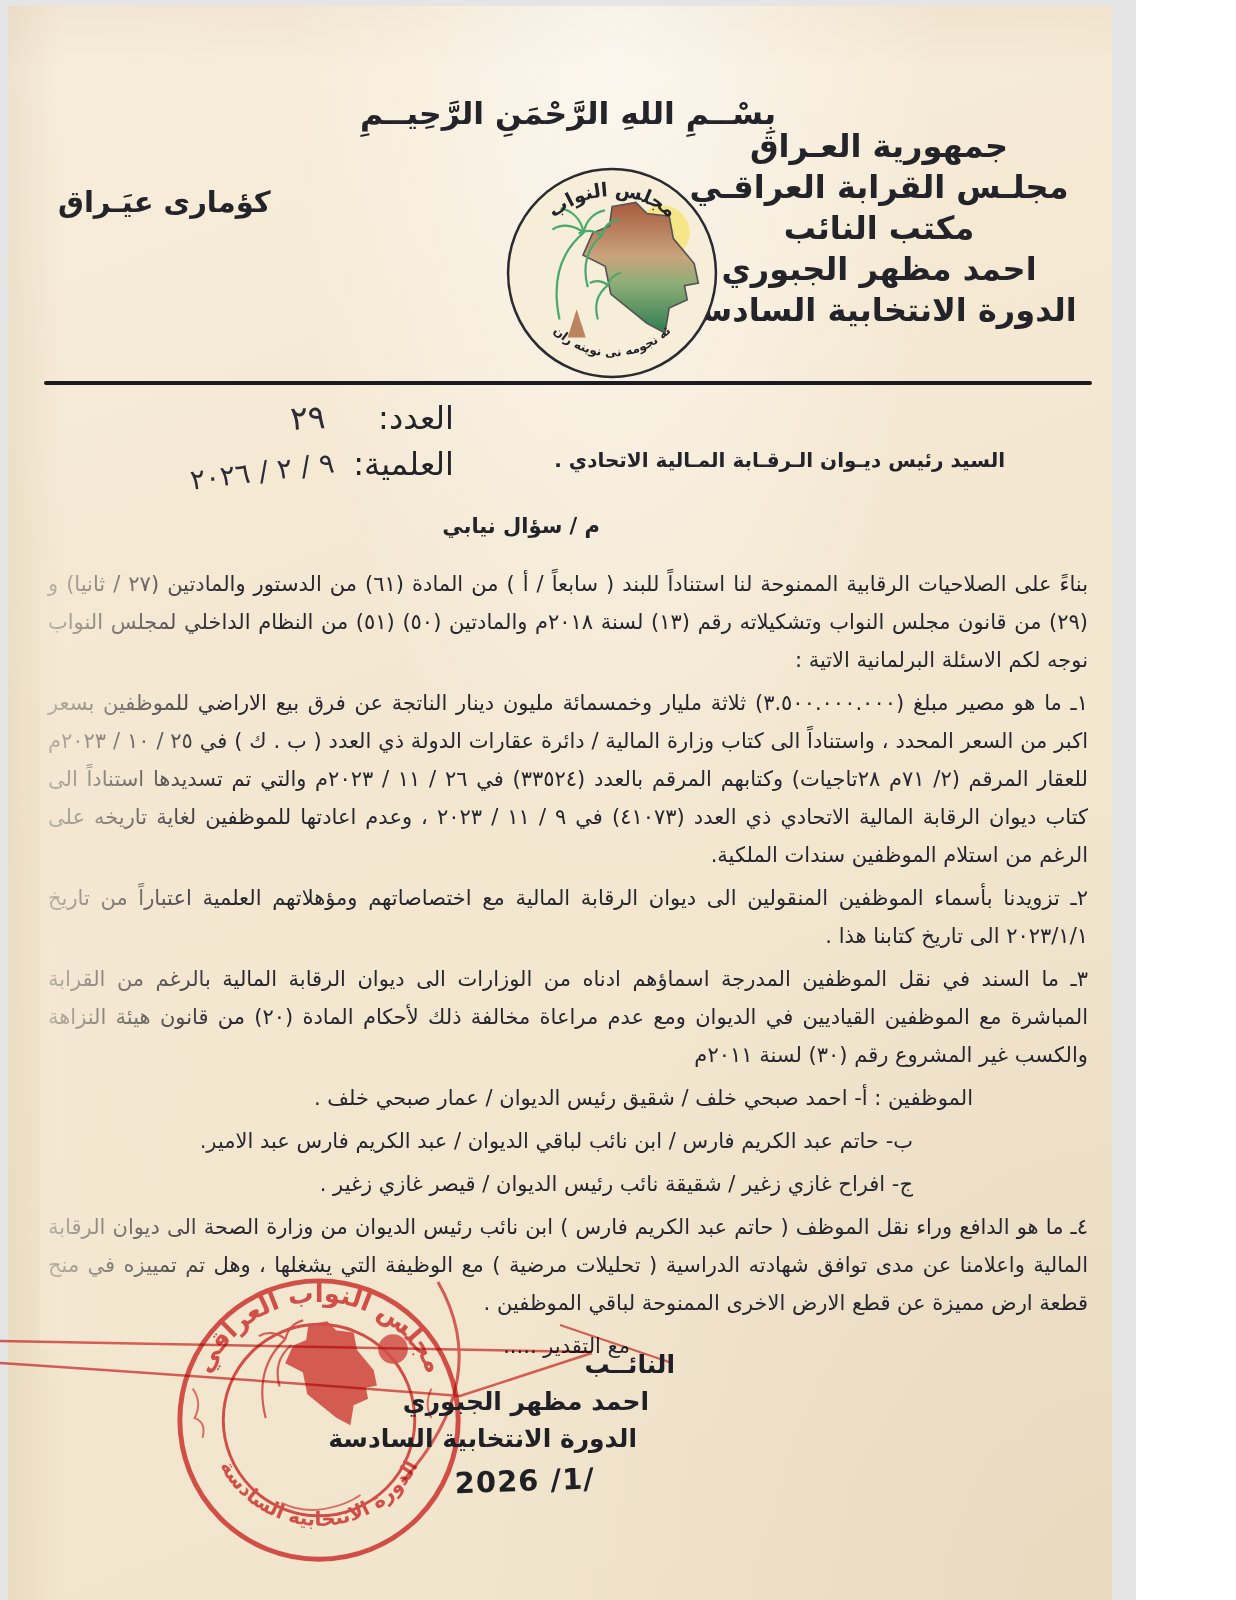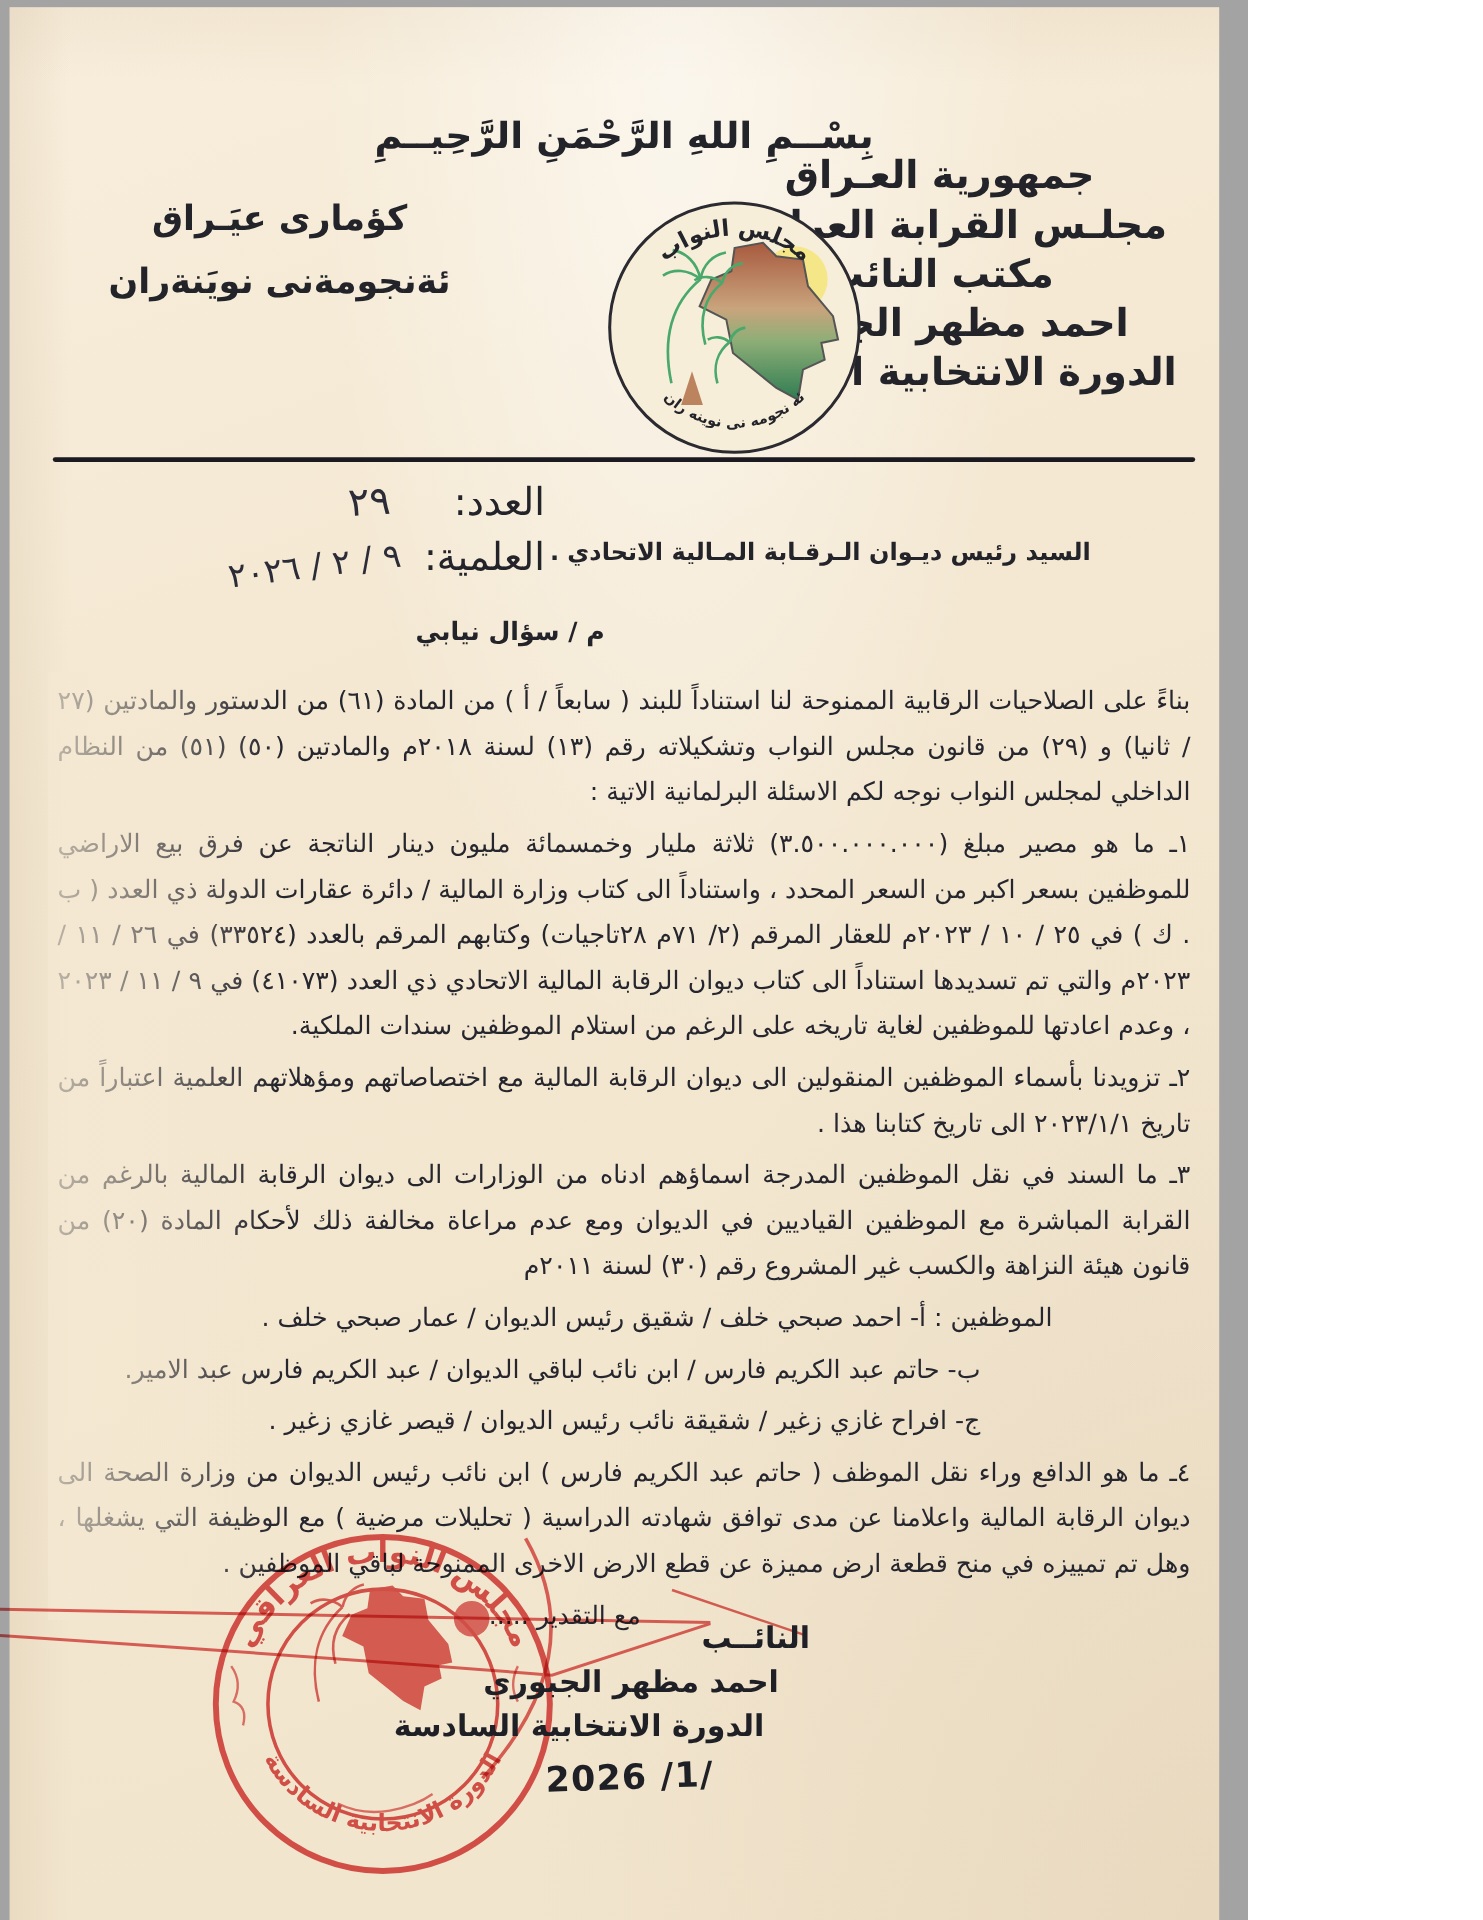--- a/index.html
+++ b/index.html
@@ -1,32 +1,32 @@
 <!DOCTYPE html>
 <html lang="ar"><head>
 <meta charset="utf-8">
 <style>
   html,body{margin:0;padding:0;}
   body{background:#ffffff;font-family:"DejaVu Sans",sans-serif;}
-  .page{position:relative;width:1040px;height:1600px;overflow:hidden;background:#a3a3a3;}
+  .page{position:relative;width:1136px;height:1600px;overflow:hidden;background:#e5e5e5;}
   .paper{position:absolute;top:6px;left:8px;right:24px;bottom:0;
     background:linear-gradient(160deg,#f8eedc 0%,#f4e8d2 35%,#f1e4cc 100%);}
   .paper::after{content:"";position:absolute;inset:0;pointer-events:none;
     background:
       radial-gradient(ellipse at 55% 3%, rgba(255,255,255,0.55), transparent 38%),
       linear-gradient(to right, rgba(190,165,130,0.16), transparent 5%),
       linear-gradient(to bottom, rgba(190,165,130,0.10), transparent 4%),
       radial-gradient(ellipse at 100% 100%, rgba(190,165,130,0.18), transparent 40%);}
   .abs{position:absolute;}
   
   .bismillah{top:96px;left:0;width:100%;text-align:center;font-size:30px;font-weight:bold;
     color:#23232a;transform:scaleX(1.05);}
   .header-right{top:126px;right:42px;width:430px;text-align:center;font-weight:bold;
     font-size:32px;line-height:41px;color:#23232a;}
-  .header-left{top:156px;left:58px;width:350px;text-align:center;font-weight:bold;
+  .header-left{top:176px;left:58px;width:350px;font-weight:bold;
     font-size:29px;line-height:52px;color:#23232a;}
   .logo{top:160px;left:501px;width:222px;height:222px;}
   .divider{top:381px;left:44px;right:44px;height:4px;background:#1a1a20;border-radius:2px;}
   
   .refblock{top:398px;left:60px;width:394px;direction:rtl;color:#23232a;}
   .refrow{height:47px;}
   .reflabel{font-weight:normal;font-size:32px;}
   .hand{display:inline-block;font-weight:500;color:#2c2c38;}
   .hand-num{font-size:33px;letter-spacing:5px;margin-right:48px;transform:rotate(-3deg);}
   .hand-date{font-size:28px;letter-spacing:2px;margin-right:14px;transform:rotate(-7deg) translateY(6px);}
@@ -62,21 +62,20 @@
   <div class="abs header-right">
     <div>جمهورية العـراق</div>
     <div>مجلـس القرابة العراقـي</div>
     <div>مكتب النائب</div>
     <div>احمد مظهر الجبوري</div>
     <div>الدورة الانتخابية السادسة</div>
   </div>
 
   <div class="abs header-left">
     <div>كؤمارى عيَـراق</div>
-    <div>ئةنجومةنى نويَنةران</div>
   </div>
 
   <svg class="abs logo" viewBox="0 0 220 220">
     <defs>
       <linearGradient id="mapg" x1="0" y1="0" x2="0" y2="1">
         <stop offset="0" stop-color="#a85a3f"></stop>
         <stop offset="0.42" stop-color="#c9a47c"></stop>
         <stop offset="0.62" stop-color="#8fae77"></stop>
         <stop offset="1" stop-color="#2f7d52"></stop>
       </linearGradient>

